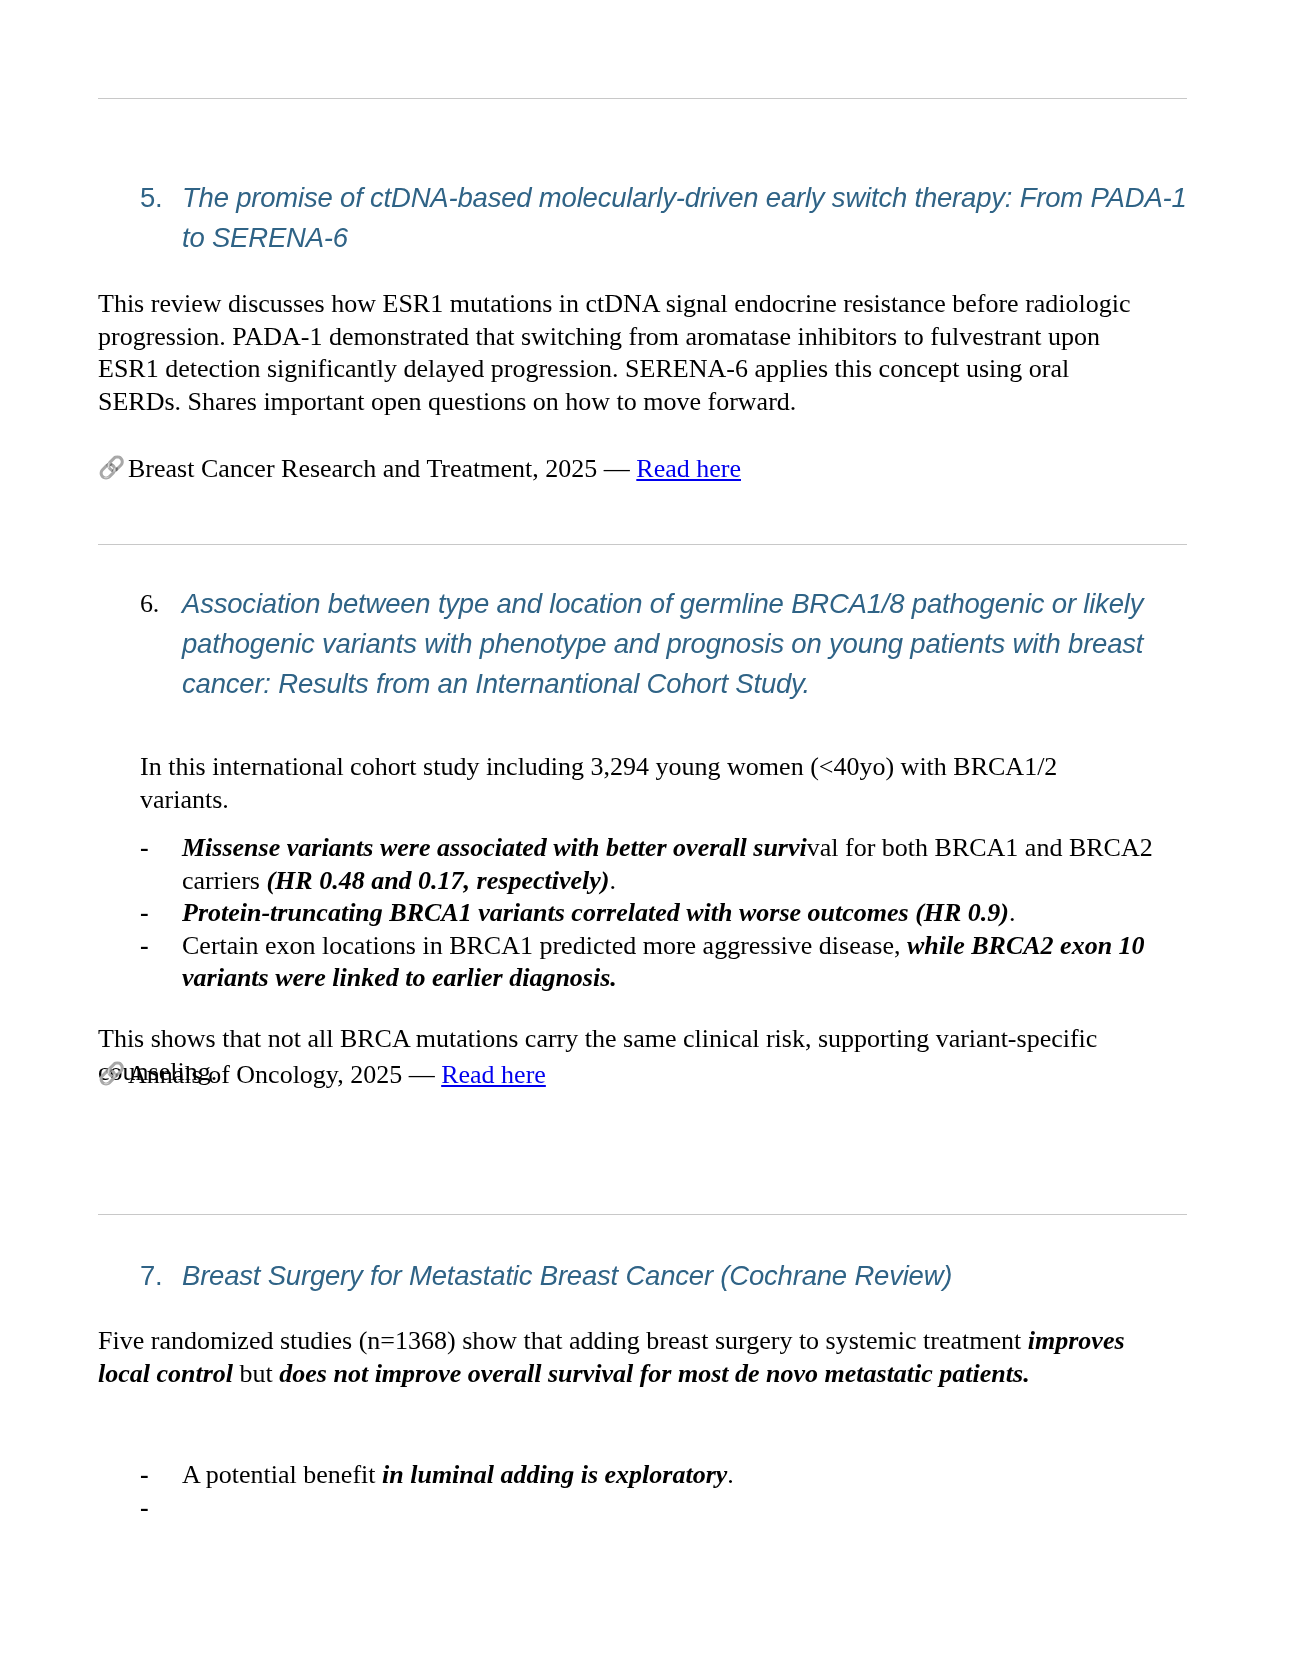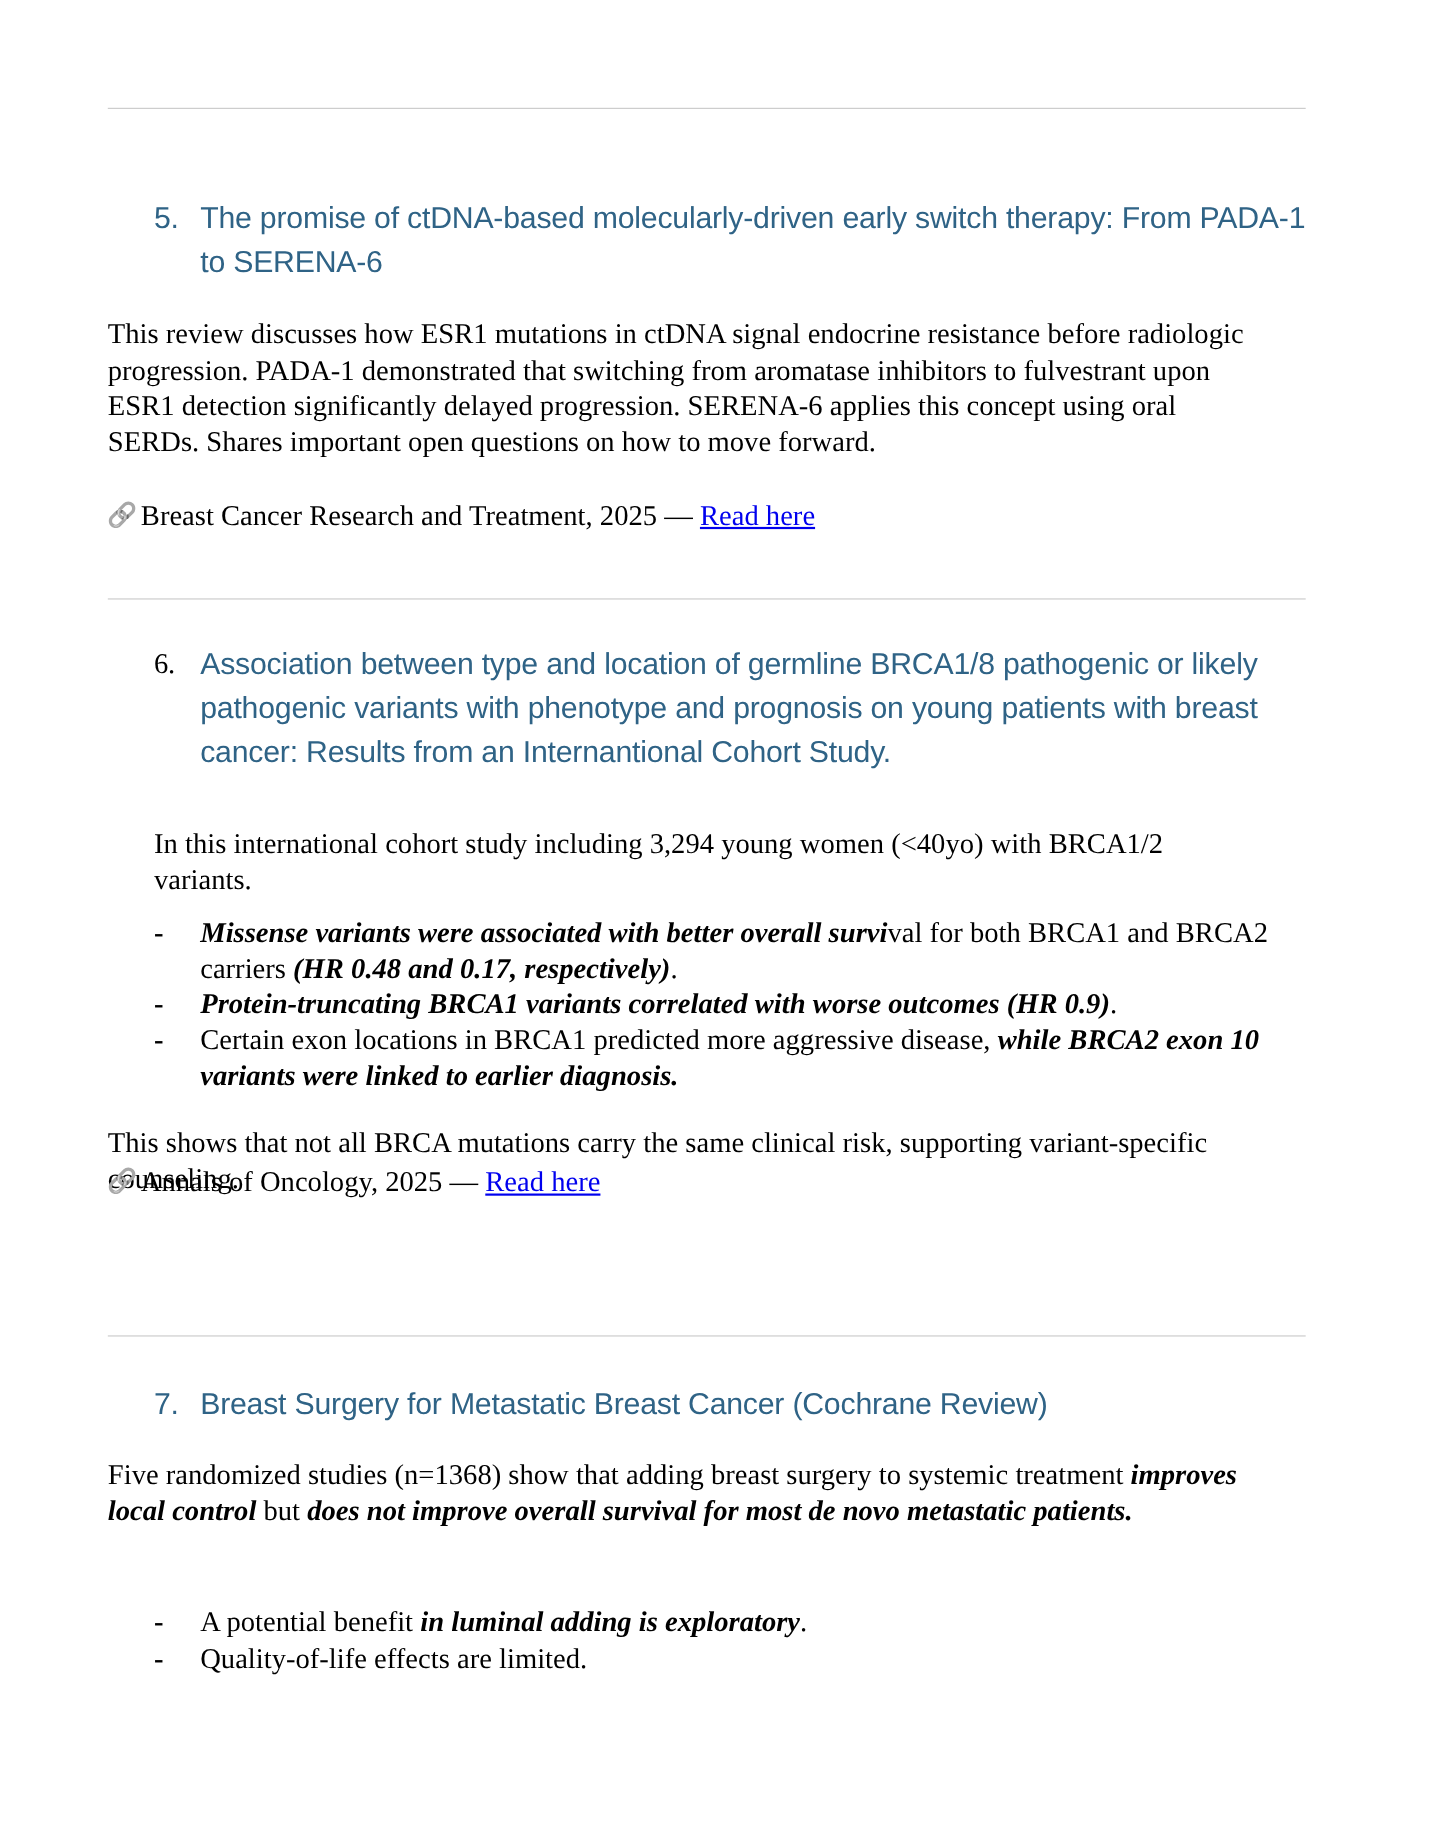--- a/index.html
+++ b/index.html
@@ -4,21 +4,21 @@
 <style>
   html, body { margin: 0; padding: 0; background: #ffffff; }
   body { width: 1306px; height: 1676px; position: relative; overflow: hidden;
          font-family: "Liberation Serif", "DejaVu Serif", serif; color: #000; }
   .divider { position: absolute; left: 98px; width: 1089px; height: 0;
              border-top: 1.5px solid #c8c8c8; }
   .heading { position: absolute; font-family: "Liberation Sans", "DejaVu Sans", sans-serif;
              font-size: 27.5px; line-height: 40px; color: #2f6386; letter-spacing: -0.2px; }
   .heading .num { position: absolute; left: 0; top: 0; }
   .heading .num.serif { font-family: "Liberation Serif", serif; color: #000; font-size: 26px; }
-  .heading .title { display: block; margin-left: 42px; }
+  .heading .title { display: block; margin-left: 42px; font-style: italic; }
   .para { position: absolute; font-size: 26px; line-height: 32.5px; margin: 0; }
   .citation { position: absolute; font-size: 26px; line-height: 32px; white-space: nowrap; }
   .citation .link-icon { display: inline-block; width: 30px; font-size: 22px; vertical-align: 2px;
                          filter: grayscale(100%); }
   .citation a { color: #0000ee; text-decoration: underline; }
   .bullets { position: absolute; margin: 0; padding: 0; list-style: none; font-size: 26px; line-height: 32.5px; }
   .bullets li { position: relative; padding-left: 42px; }
   .bullets li .dash { position: absolute; left: 0; top: 0; font-weight: bold; }
   b { font-weight: bold; font-style: italic; }
 </style>
@@ -66,15 +66,15 @@
   <span class="title">Breast Surgery for Metastatic Breast Cancer (Cochrane Review)</span>
 </div>
 <p class="para" style="left:98px; top:1325px; width:1080px;">
   <span>Five randomized studies (n=1368) show that adding breast surgery to systemic treatment </span><b>improves local control</b><span> but </span><b>does not improve overall survival for most de novo metastatic patients.</b>
 </p>
 <ul class="bullets" style="left:140px; top:1459px; width:1040px;">
   <li>
     <span class="dash">-</span><span>A potential benefit </span><b>in luminal adding is exploratory</b><span>.</span>
   </li>
   <li>
-    <span class="dash">-</span><span>Quality-of-life effects are limited.</span>
+    <span class="dash">-</span>
   </li>
 </ul>
 
 </body></html>

